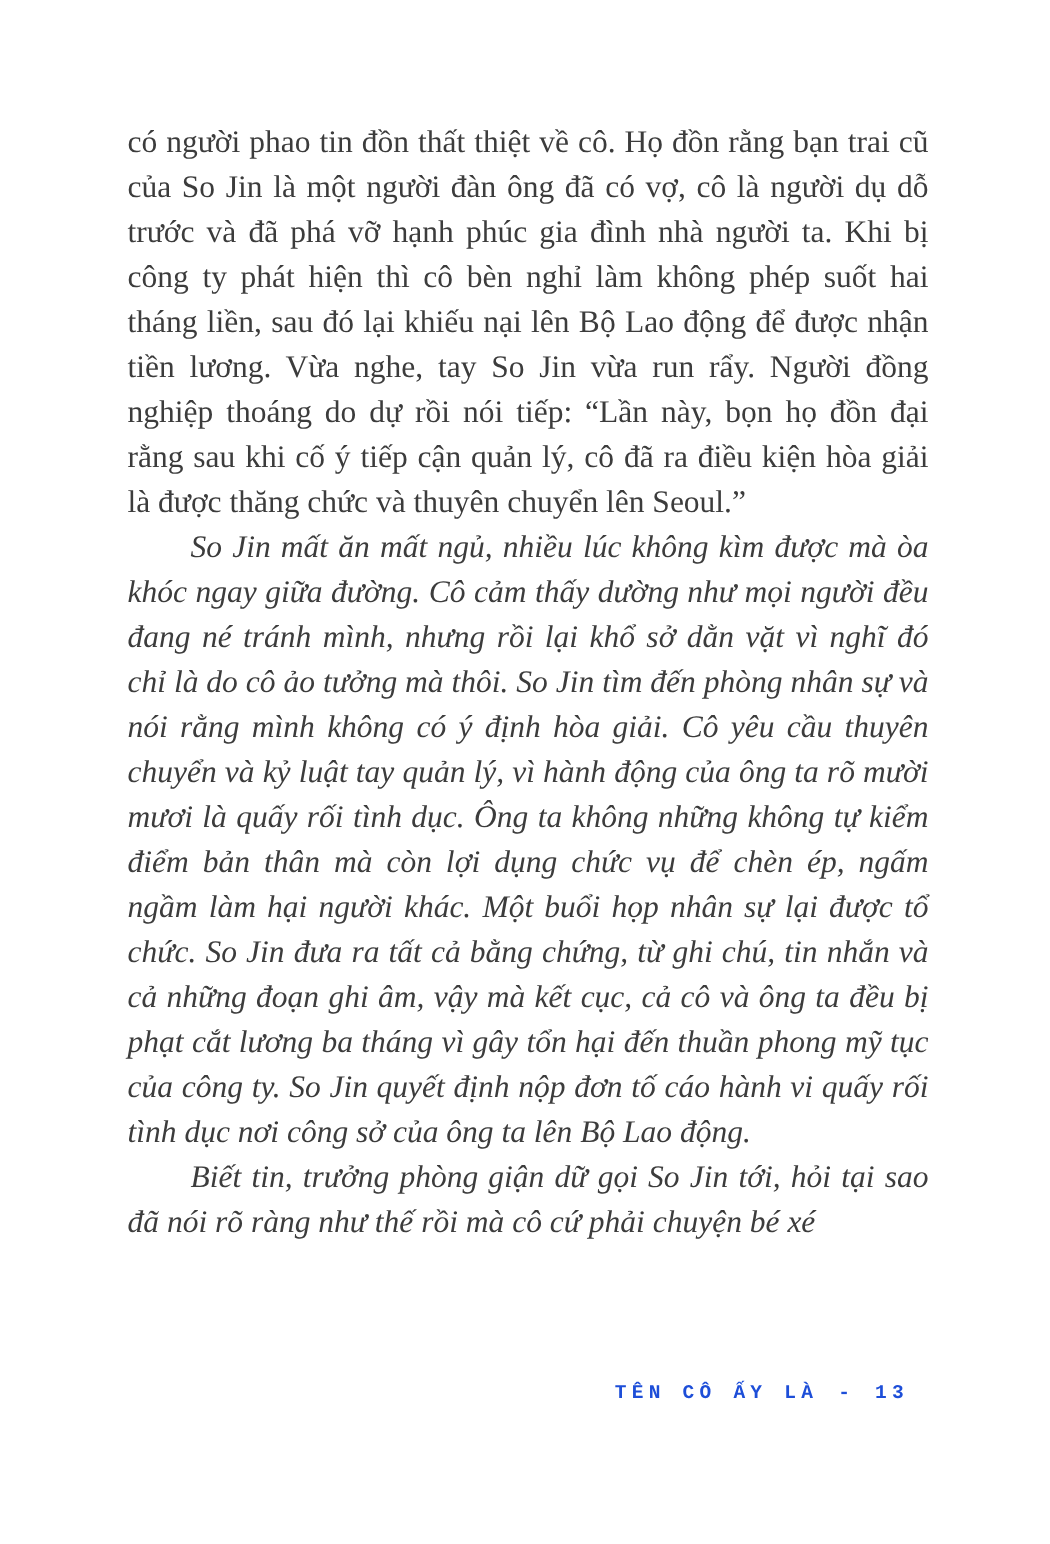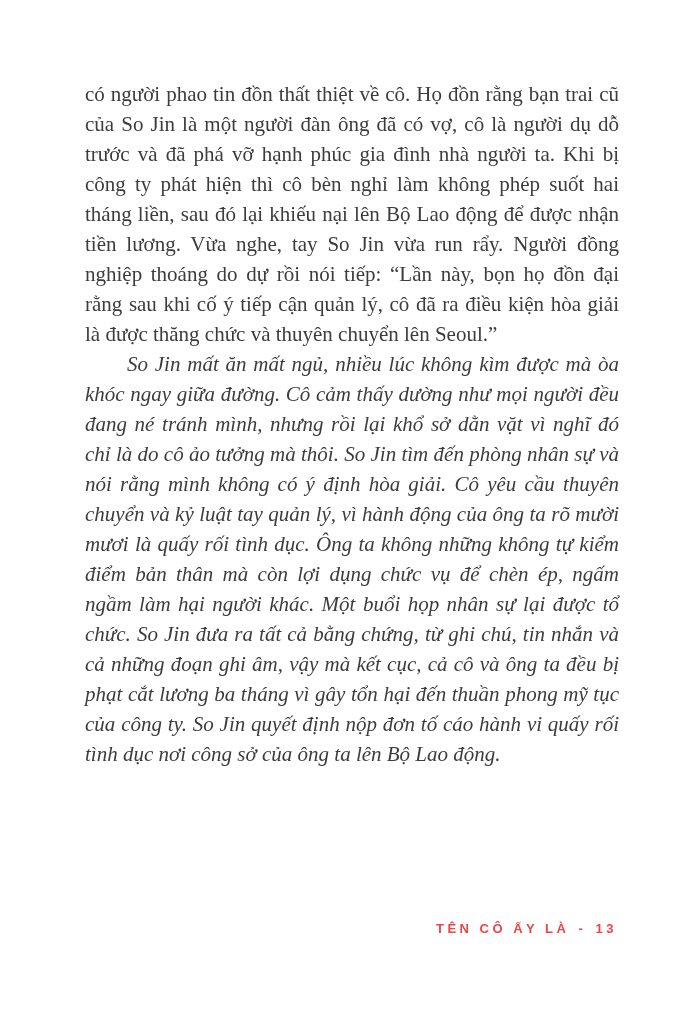--- a/index.html
+++ b/index.html
@@ -31,43 +31,44 @@
     text-align: justify;
     text-justify: inter-word;
   }
   .para.indent {
     text-indent: 42px;
     font-style: italic;
   }
   .running-footer {
     position: absolute;
     top: 921px;
-    right: 83px;
-    font-family: Liberation Sans, sans-serif;
+    right: 94px;
+    font-family: Liberation Mono, monospace;
     font-size: 13px;
     font-weight: 700;
     letter-spacing: 3.5px;
-    color: #ef4444;
+    color: #1d4ed8;
     white-space: nowrap;
   }
   .running-footer span {
     display: inline;
   }
   .footer-sep {
     padding: 0 2px;
   }
 </style>
 </head>
 <body>
 
 <div class="book-page">
 
   <div class="text-block">
     <p class="para">có người phao tin đồn thất thiệt về cô. Họ đồn rằng bạn trai cũ của So Jin là một người đàn ông đã có vợ, cô là người dụ dỗ trước và đã phá vỡ hạnh phúc gia đình nhà người ta. Khi bị công ty phát hiện thì cô bèn nghỉ làm không phép suốt hai tháng liền, sau đó lại khiếu nại lên Bộ Lao động để được nhận tiền lương. Vừa nghe, tay So Jin vừa run rẩy. Người đồng nghiệp thoáng do dự rồi nói tiếp: “Lần này, bọn họ đồn đại rằng sau khi cố ý tiếp cận quản lý, cô đã ra điều kiện hòa giải là được thăng chức và thuyên chuyển lên Seoul.”</p>
     <p class="para indent">So Jin mất ăn mất ngủ, nhiều lúc không kìm được mà òa khóc ngay giữa đường. Cô cảm thấy dường như mọi người đều đang né tránh mình, nhưng rồi lại khổ sở dằn vặt vì nghĩ đó chỉ là do cô ảo tưởng mà thôi. So Jin tìm đến phòng nhân sự và nói rằng mình không có ý định hòa giải. Cô yêu cầu thuyên chuyển và kỷ luật tay quản lý, vì hành động của ông ta rõ mười mươi là quấy rối tình dục. Ông ta không những không tự kiểm điểm bản thân mà còn lợi dụng chức vụ để chèn ép, ngấm ngầm làm hại người khác. Một buổi họp nhân sự lại được tổ chức. So Jin đưa ra tất cả bằng chứng, từ ghi chú, tin nhắn và cả những đoạn ghi âm, vậy mà kết cục, cả cô và ông ta đều bị phạt cắt lương ba tháng vì gây tổn hại đến thuần phong mỹ tục của công ty. So Jin quyết định nộp đơn tố cáo hành vi quấy rối tình dục nơi công sở của ông ta lên Bộ Lao động.</p>
+    <p class="para indent">Biết tin, trưởng phòng giận dữ gọi So Jin tới, hỏi tại sao đã nói rõ ràng như thế rồi mà cô cứ phải chuyện bé xé</p>
   </div>
 
   <div class="running-footer">
     <span>TÊN CÔ ẤY LÀ</span>
     <span class="footer-sep">-</span>
     <span>13</span>
   </div>
 
 </div>
 

